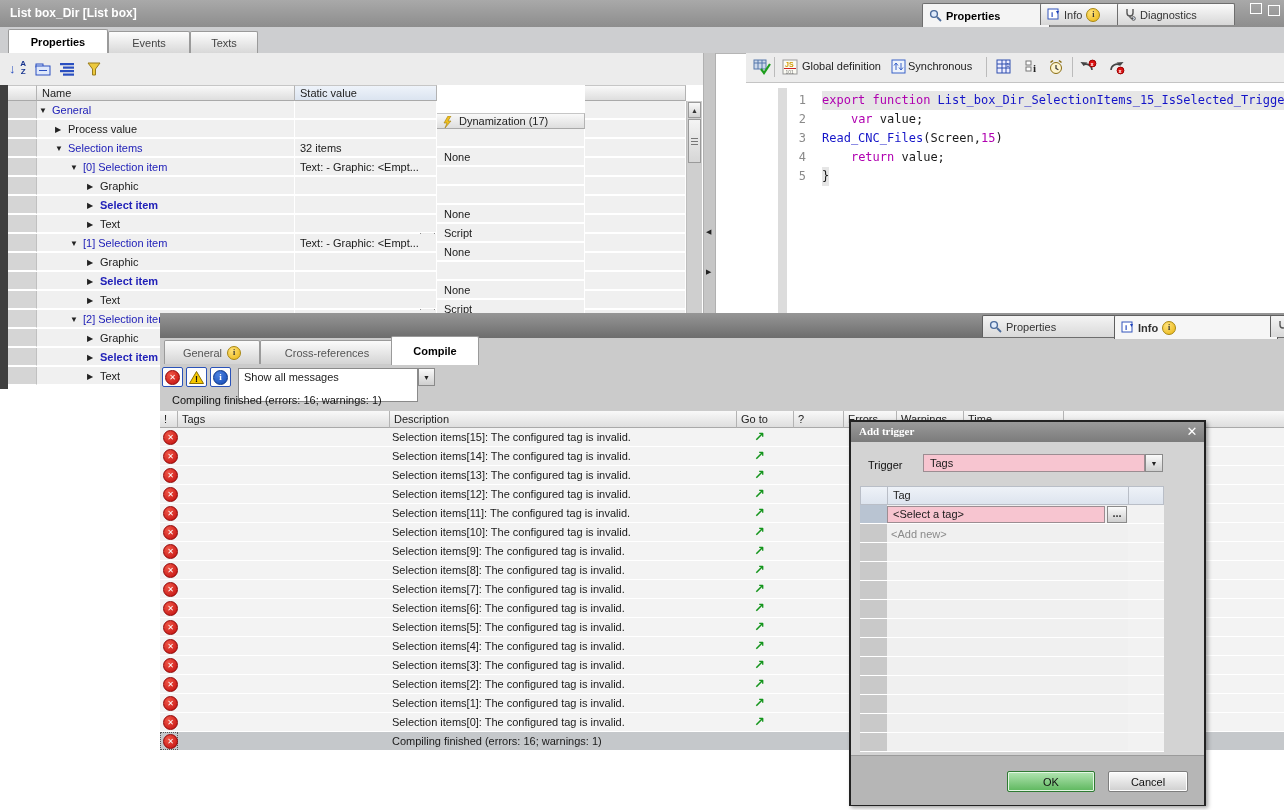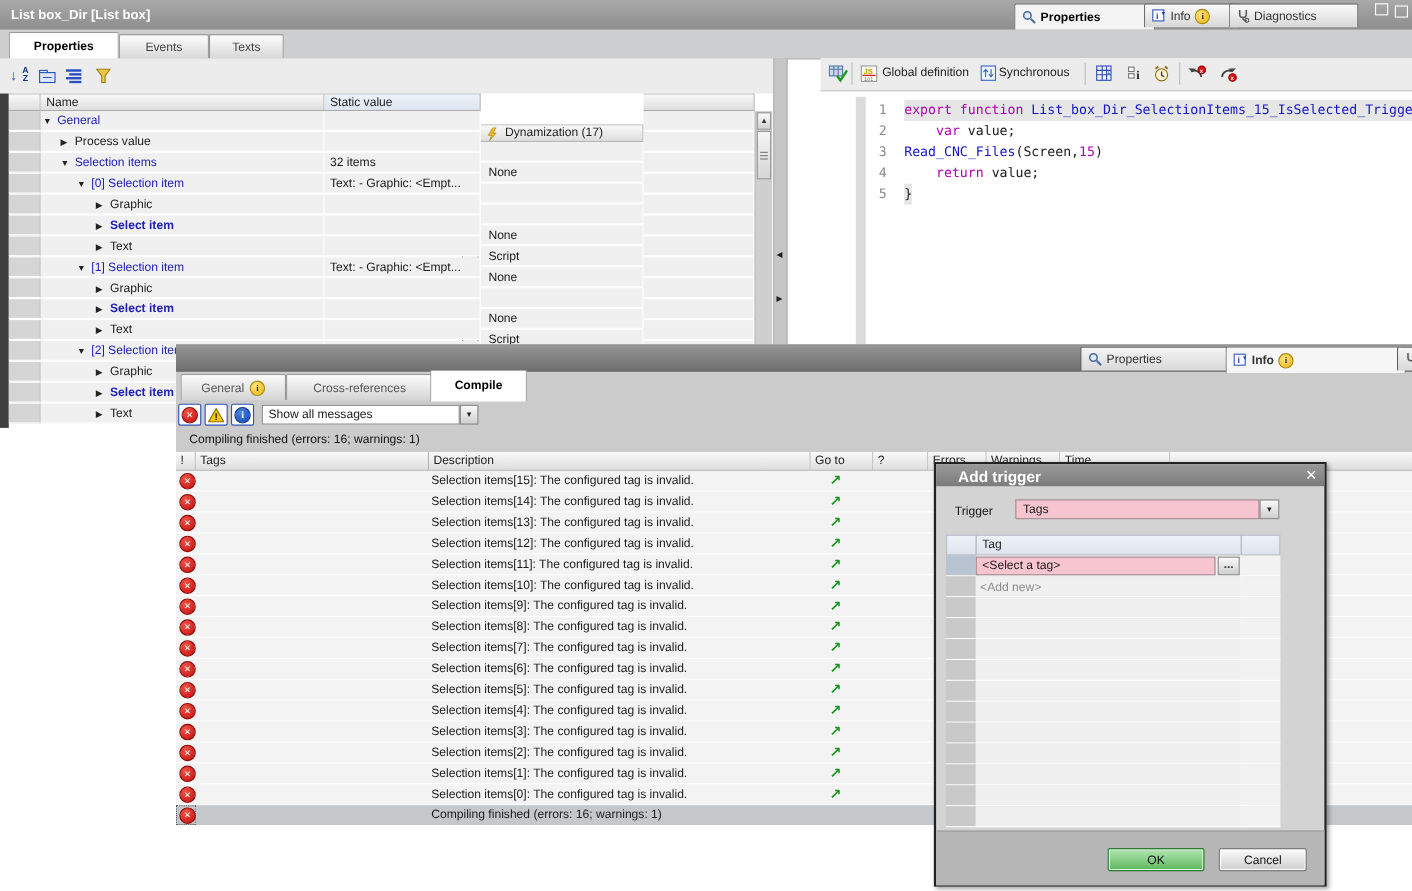--- a/index.html
+++ b/index.html
@@ -93,37 +93,37 @@
   #bottomwin{left:160px;top:313px;width:1124px;height:497px;background:#cbcbcb;}
   #bstrip{position:absolute;left:0;top:0;width:1124px;height:25px;background:linear-gradient(#969696,#6d6d6d);}
   .btab-r{position:absolute;top:2px;height:21px;border:1px solid #5f5f5f;border-bottom:none;border-radius:2px 2px 0 0;
         background:linear-gradient(#f4f4f4,#d9d9d9);display:flex;align-items:center;padding:0 6px;gap:4px;color:#333;}
   .btab-r.active{background:#f6f6f6;font-weight:bold;height:23px;}
   .btab{position:absolute;top:27px;height:23px;border:1px solid #9a9a9a;border-bottom:none;border-radius:2px 2px 0 0;
         background:linear-gradient(#fbfbfb,#d4d4d4);display:flex;align-items:center;justify-content:center;gap:5px;color:#555;}
   .btab.active{top:23px;height:28px;background:#fff;font-weight:bold;color:#000;}
   .fbtn{position:absolute;top:54px;width:21px;height:20px;background:#fdfdfd;border:1px solid #2a52b8;border-radius:2px;box-sizing:border-box;
         display:flex;align-items:center;justify-content:center;}
-  #filterdd{position:absolute;left:78px;top:55px;width:180px;height:18px;background:#fff;border:1px solid #8a8a8a;box-sizing:border-box;padding:2px 0 0 5px;}
+  #filterdd{position:absolute;left:78px;top:55px;width:180px;height:34px;background:#fff;border:1px solid #8a8a8a;box-sizing:border-box;padding:2px 0 0 5px;}
   #filterddbtn{position:absolute;left:258px;top:55px;width:17px;height:18px;background:linear-gradient(#fafafa,#cfcfcf);border:1px solid #8a8a8a;box-sizing:border-box;
         display:flex;align-items:center;justify-content:center;font-size:7px;color:#222;}
   #compstatus{position:absolute;left:12px;top:81px;color:#111;}
   #msgarea{position:absolute;left:0;top:98px;width:1124px;height:399px;background:#fff;}
   .mh{position:absolute;top:0;height:17px;background:linear-gradient(#f9f9f9,#dedede);border-right:1px solid #b3b3b3;border-bottom:1px solid #a9a9a9;box-sizing:border-box;padding:2px 0 0 4px;color:#222;}
   .mrow{position:absolute;left:0;width:1124px;height:19px;background:#f3f3f3;border-bottom:1px solid #fff;box-sizing:border-box;}
   .mrow.sel{background:#c5c8cb;}
   .mrow .micon{position:absolute;left:3px;top:2px;}
   .mrow.sel .icell{position:absolute;left:0px;top:0px;width:18px;height:18px;border:1px dotted #555;box-sizing:border-box;}
   .mrow .mdesc{position:absolute;left:232px;top:3px;white-space:nowrap;}
   .mrow .mgo{position:absolute;left:594px;top:1px;}
 
   
   #dialog{left:849px;top:420px;width:357px;height:386px;background:#d3d3d3;border:2px solid #222;box-sizing:border-box;box-shadow:2px 2px 4px rgba(0,0,0,.35);}
   #dlgtitle{position:absolute;left:0;top:0;width:353px;height:20px;background:linear-gradient(#9a9a9a,#7b7b7b);}
-  #dlgtitle span{position:absolute;left:20px;top:3px;color:#fff;font-weight:bold;font-size:14px;}
+  #dlgtitle span{position:absolute;left:8px;top:3px;color:#fff;font-weight:bold;font-size:11px;font-family:Liberation Serif, serif;}
   #dlgclose{position:absolute;right:4px;top:2px;width:16px;height:16px;color:#fff;font-weight:bold;font-size:13px;text-align:center;line-height:16px;}
   #triglabel{position:absolute;left:17px;top:37px;color:#111;}
   #trigfield{position:absolute;left:72px;top:32px;width:222px;height:18px;background:#f7c5d0;border:1px solid #9c8d92;box-sizing:border-box;padding:2px 0 0 6px;}
   #trigbtn{position:absolute;left:294px;top:32px;width:18px;height:18px;background:linear-gradient(#fafafa,#cfcfcf);border:1px solid #8a8a8a;box-sizing:border-box;
         display:flex;align-items:center;justify-content:center;font-size:7px;color:#222;}
   .dh{position:absolute;top:64px;height:19px;background:linear-gradient(#eef2f8,#dde4ee);border:1px solid #b9bec7;box-sizing:border-box;padding:2px 0 0 5px;color:#222;}
   #dselhdr{left:9px;width:28px;}
   #dtaghdr{left:36px;width:242px;}
   #dexthdr{left:277px;width:36px;}
   .drow{position:absolute;left:9px;width:304px;height:19px;}

